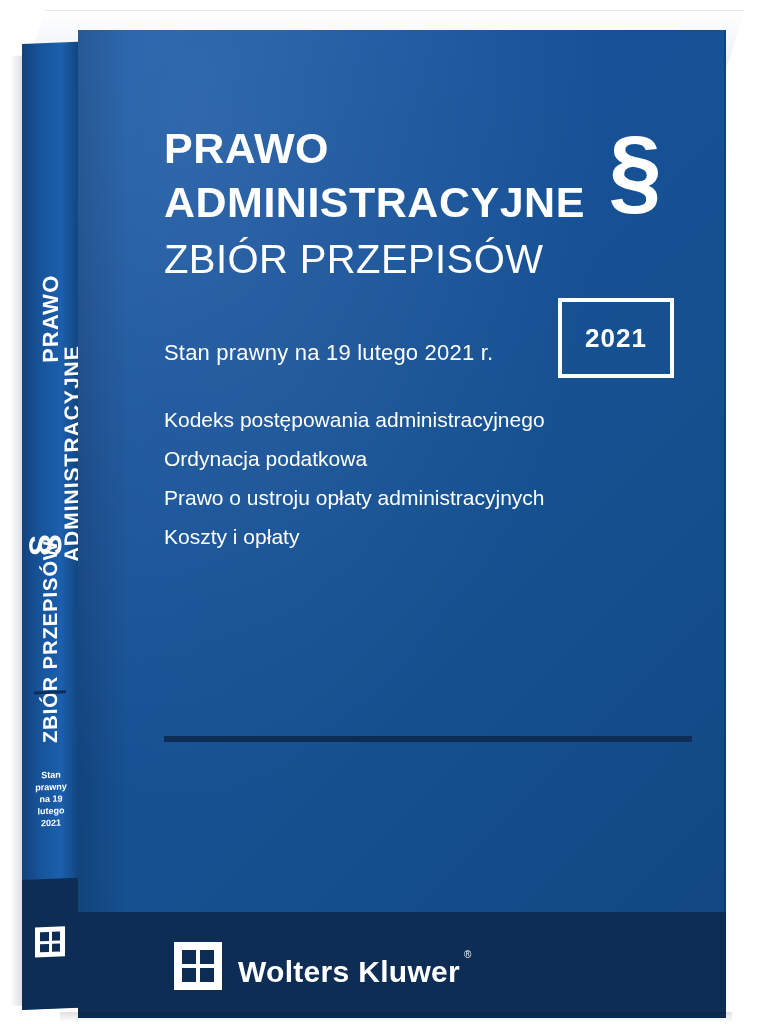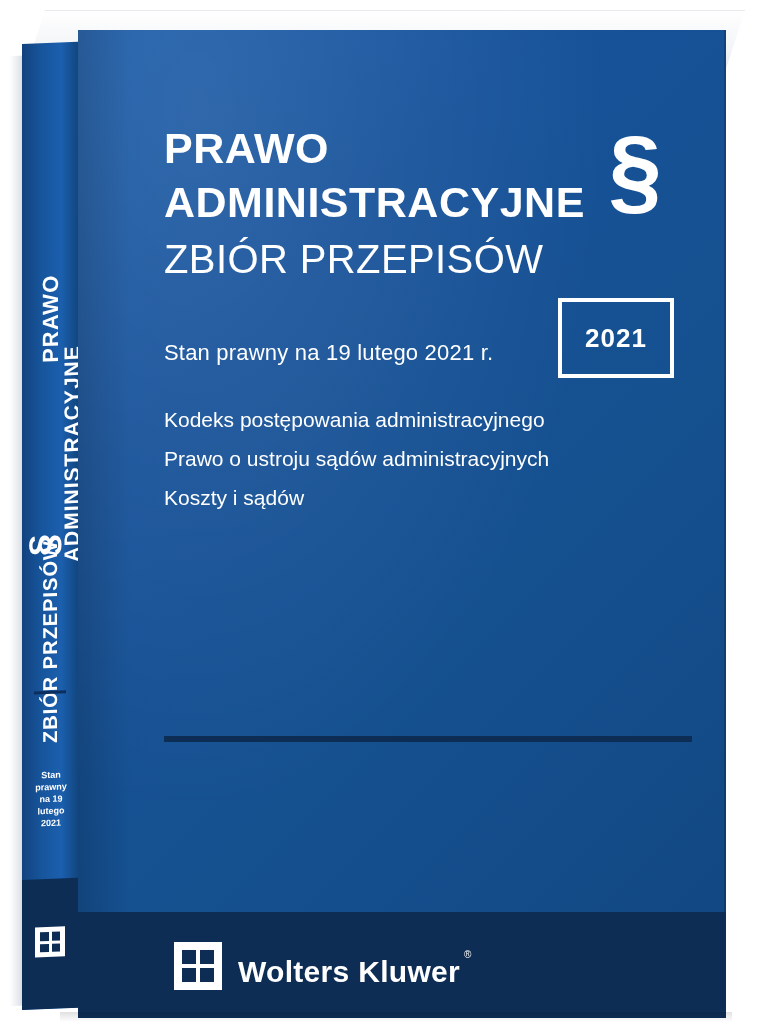--- a/index.html
+++ b/index.html
@@ -384,22 +384,23 @@
 
     <div class="year-badge">
       <span>2021</span>
     </div>
 
     <div class="legal-status">Stan prawny na 19 lutego 2021 r.</div>
 
     <div class="contents">
       <ul>
         <li>Kodeks postępowania administracyjnego</li>
-        <li>Prawo o ustroju sądów administracyjnych</li>
-        <li>Koszty i sądów</li>
+        <li>Ordynacja podatkowa</li>
+        <li>Prawo o ustroju opłaty administracyjnych</li>
+        <li>Koszty i opłaty</li>
       </ul>
     </div>
 
     <div class="divider-rule"></div>
 
     <div class="footer-band"></div>
 
     <div class="wk-logo">
       <div class="wk-mark">
         <div class="grid">

